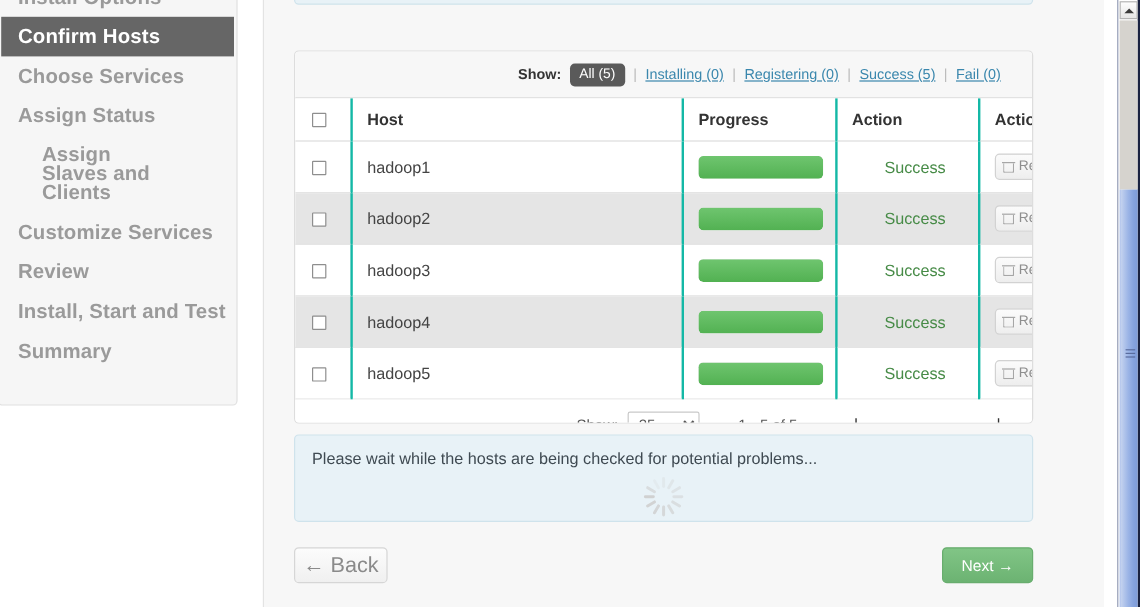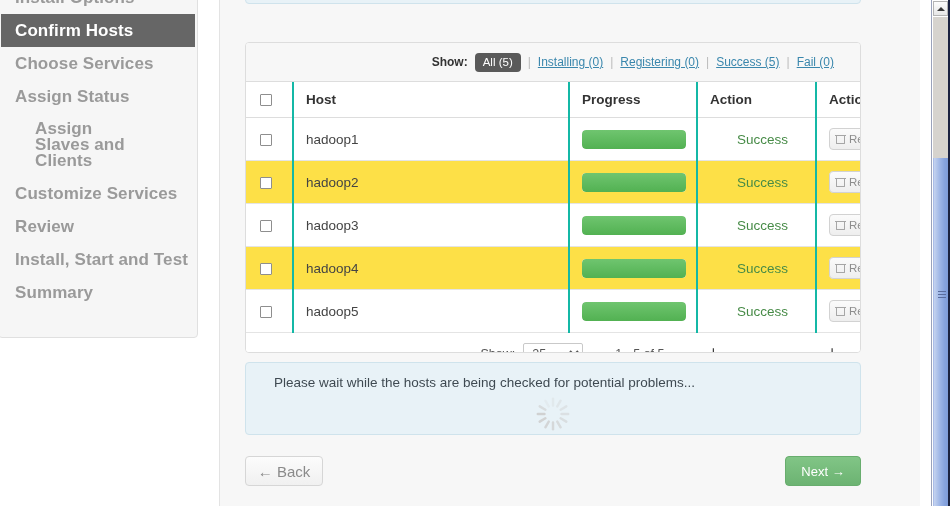--- a/index.html
+++ b/index.html
@@ -100,21 +100,21 @@
     text-align:left; padding:10px 0 10px 12px;
     border-bottom:1px solid #dddddd;
     background:#ffffff;
   }
   table.hosts td {
     font-size:13.5px; color:#444;
     padding:10px 0 10px 12px;
     border-bottom:1px solid #e4e4e4;
     vertical-align:middle;
   }
-  table.hosts tr.alt td { background:#fde047; }
+  table.hosts tr.alt td { background:#e5e5e5; }
   .col-check { width:32px; }
   .col-host  { width:262px; }
   .col-prog  { width:114px; }
   .col-stat  { width:105px;text-align:center; }
   .col-act   { width:103px; }
   table.hosts th.col-check, table.hosts td.col-check { padding-left:14px; }
   table.hosts th.b, table.hosts td.b { border-left:2px solid #14b8a6; }
 
   input.cb {
     -webkit-appearance:none; appearance:none;
@@ -193,35 +193,35 @@
   #wait-panel {
     position:absolute; left:245px; top:362px;
     width:616px; height:73px;
     background:#e8f2f7;
     border:1px solid #cfe3ec;
     border-radius:4px;
     box-sizing:border-box;
   }
   #wait-text {
     font-size:13.5px; color:#3f4a52;
-    padding:12px 0 0 28px;
+    padding:12px 0 0 14px;
   }
   #spinner-wrap {
     position:absolute; left:50%; transform:translateX(-50%);
     top:32px; width:40px; height:38px;
   }
 
   
   #btn-back {
     position:absolute; left:245px; top:456px;
     width:78px; height:30px;
     background-image:linear-gradient(to bottom,#fcfcfc,#f0f0f0);
     border:1px solid #d6d6d6;
     border-radius:4px;
-    color:#8a8a8a; font-size:15px;
+    color:#8a8a8a; font-size:18px;
     display:flex; align-items:center; justify-content:center;
     cursor:pointer; box-sizing:border-box;
   }
   #btn-next {
     position:absolute; left:785px; top:456px;
     width:76px; height:30px;
     background:#76bd7b;
     background-image:linear-gradient(to bottom,#81c586,#6cb372);
     border:1px solid #68ad6e;
     border-radius:4px;

